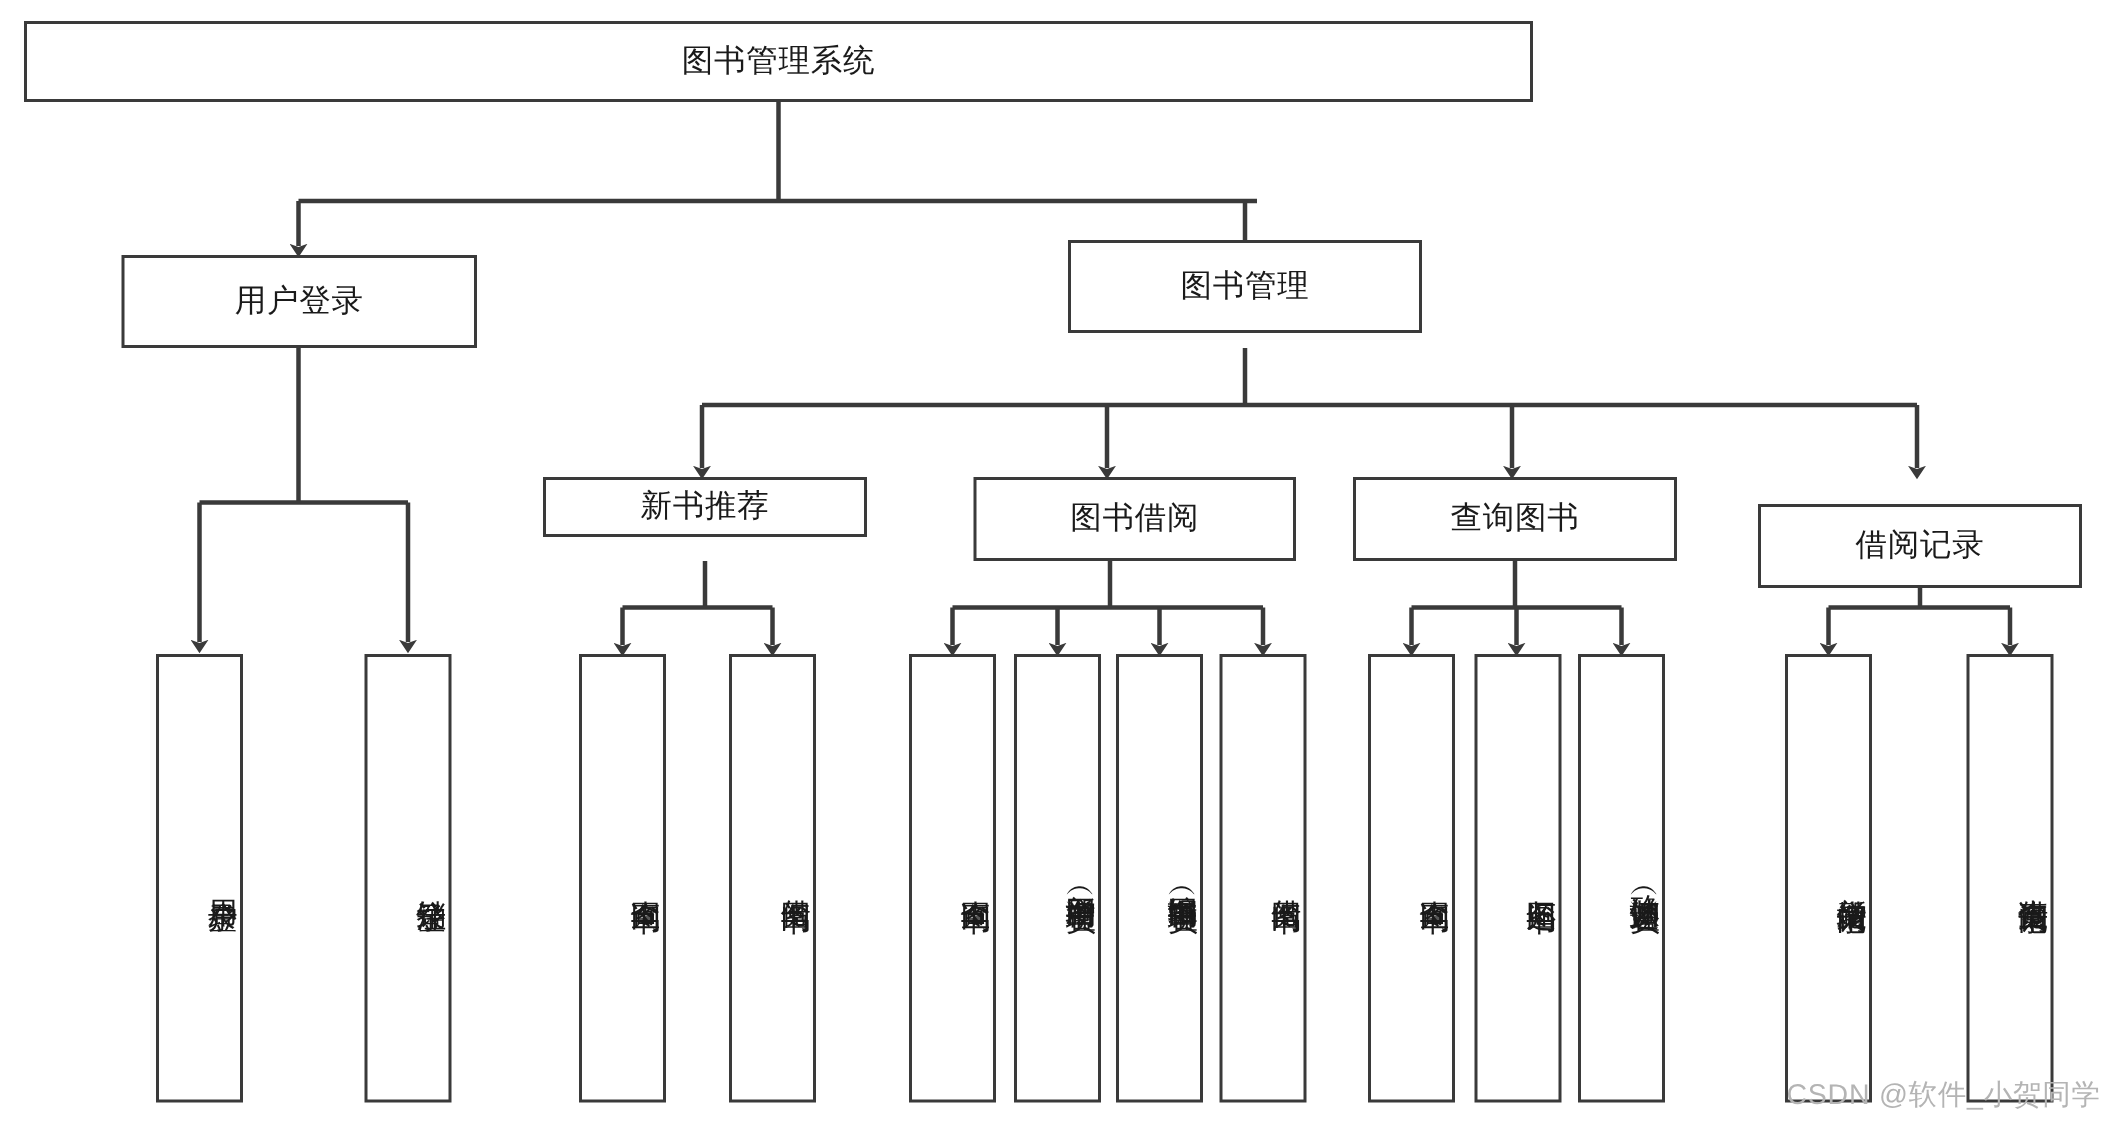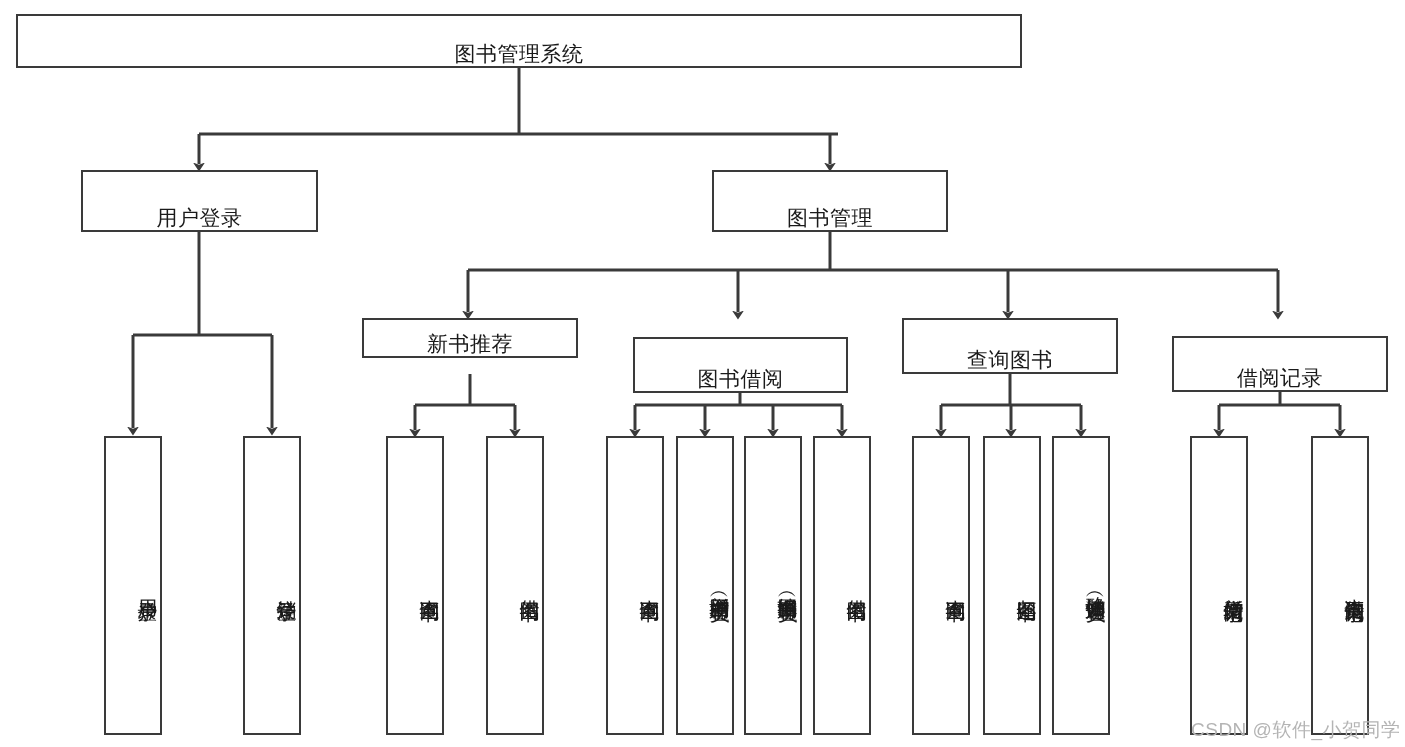--- a/index.html
+++ b/index.html
@@ -24,21 +24,21 @@
     width: 1405px;
     height: 747px;
     pointer-events: none;
   }
   .node {
     position: absolute;
     box-sizing: border-box;
     background: #ffffff;
     border: 2px solid #3a3a3a;
     display: flex;
-    align-items: flex-end;
+    align-items: center;
     justify-content: center;
     color: #1a1a1a;
   }
   .node.h {
     font-size: 21px;
     line-height: 1.2;
     letter-spacing: 0.5px;
     white-space: nowrap;
   }
   .node.v {
@@ -125,28 +125,28 @@
     </g>
   </svg>
 
   <div class="node h" id="n-root" style="left: 16px; top: 14px; width: 1006px; height: 54px;">
     <span>图书管理系统</span>
   </div>
 
   <div class="node h" id="n-l2-0" style="left: 81px; top: 170px; width: 237px; height: 62px;">
     <span>用户登录</span>
   </div>
-  <div class="node h" id="n-l2-1" style="left: 712px; top: 170px; width: 236px; height: 62px;">
+  <div class="node h" id="n-l2-1" style="left: 712px; top: 160px; width: 236px; height: 62px;">
     <span>图书管理</span>
   </div>
 
   <div class="node h" id="n-l3-0" style="left: 362px; top: 318px; width: 216px; height: 40px;">
     <span>新书推荐</span>
   </div>
-  <div class="node h" id="n-l3-1" style="left: 633px; top: 318px; width: 215px; height: 56px; margin-top: 19px;">
+  <div class="node h" id="n-l3-1" style="left: 649px; top: 318px; width: 215px; height: 56px;">
     <span>图书借阅</span>
   </div>
   <div class="node h" id="n-l3-2" style="left: 902px; top: 318px; width: 216px; height: 56px;">
     <span>查询图书</span>
   </div>
   <div class="node h" id="n-l3-3" style="left: 1172px; top: 318px; width: 216px; height: 56px; margin-top: 18px;">
     <span>借阅记录</span>
   </div>
 
   <div class="node v" id="n-lf-0" style="left: 104px; top: 436px; width: 58px; height: 299px;">

